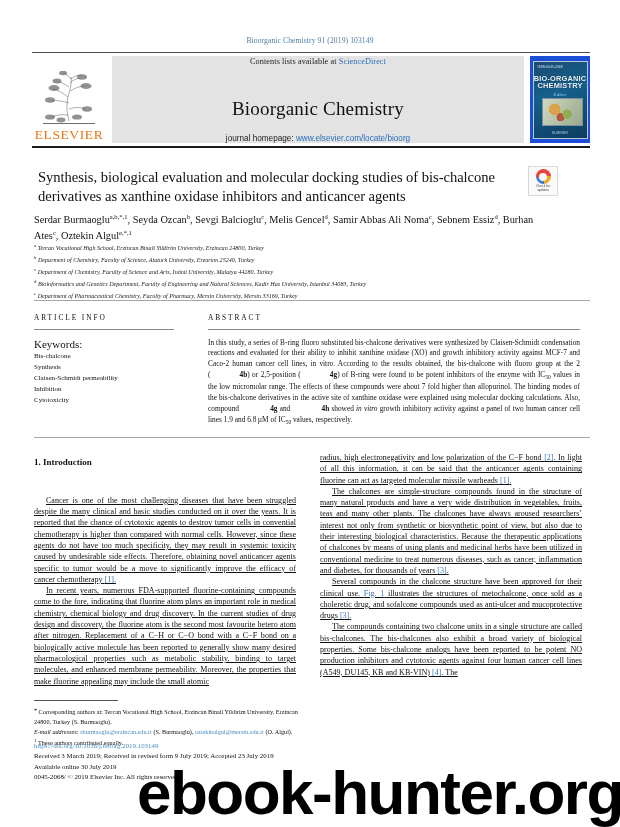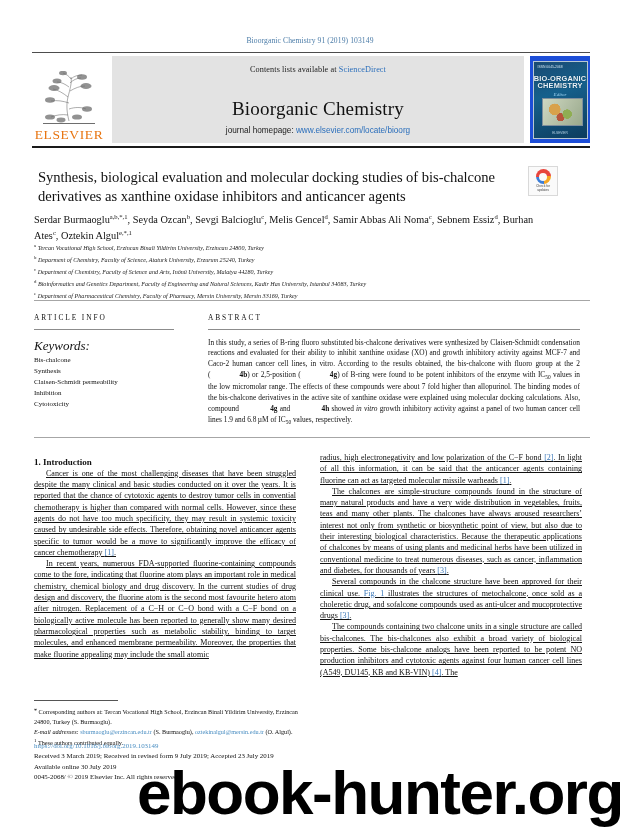--- a/index.html
+++ b/index.html
@@ -100,21 +100,21 @@
 
   
   .masthead-center {
     flex: 1 1 auto;
     background: #e3e3e3;
     margin: 0 6px;
     display: flex;
     flex-direction: column;
     align-items: center;
     justify-content: center;
-    gap: 4px;
+    gap: 12px;
     position: relative;
   }
   .contents-line {
     font-size: 8.2px;
     color: #222;
     letter-spacing: .1px;
   }
   .contents-line .sd { color: #2a6ebb; }
   .journal-title {
     font-size: 19px;
@@ -300,22 +300,21 @@
     color: #111;
     text-transform: uppercase;
   }
   .thin-rule {
     height: .6px;
     background: #8c8c8c;
     margin: 7px 0 8px;
     width: 140px;
   }
   .kw-head {
-    font-size: 13px;
-    font-style: italic;
+    font-size: 11px;
     margin-bottom: 1px;
     color: #111;
   }
   .kw {
     font-size: 7px;
     line-height: 1.58;
     color: #111;
   }
 
   
@@ -351,21 +350,21 @@
     line-height: 1.405;
     text-align: justify;
     color: #111;
   }
   .col-left  { left: 34px; }
   .col-right { left: 320px; top: 452px; }
 
   .body-col h2 {
     font-size: 9px;
     font-weight: bold;
-    margin: 0 0 0 0;
+    margin: 0 0 27px 0;
     line-height: 1.2;
   }
   .body-col p {
     margin: 0;
     text-indent: 12px;
     text-decoration: underline;
   }
   .body-col p.noindent { text-indent: 0; }
   .ref { color: #3a77b8; }
 

